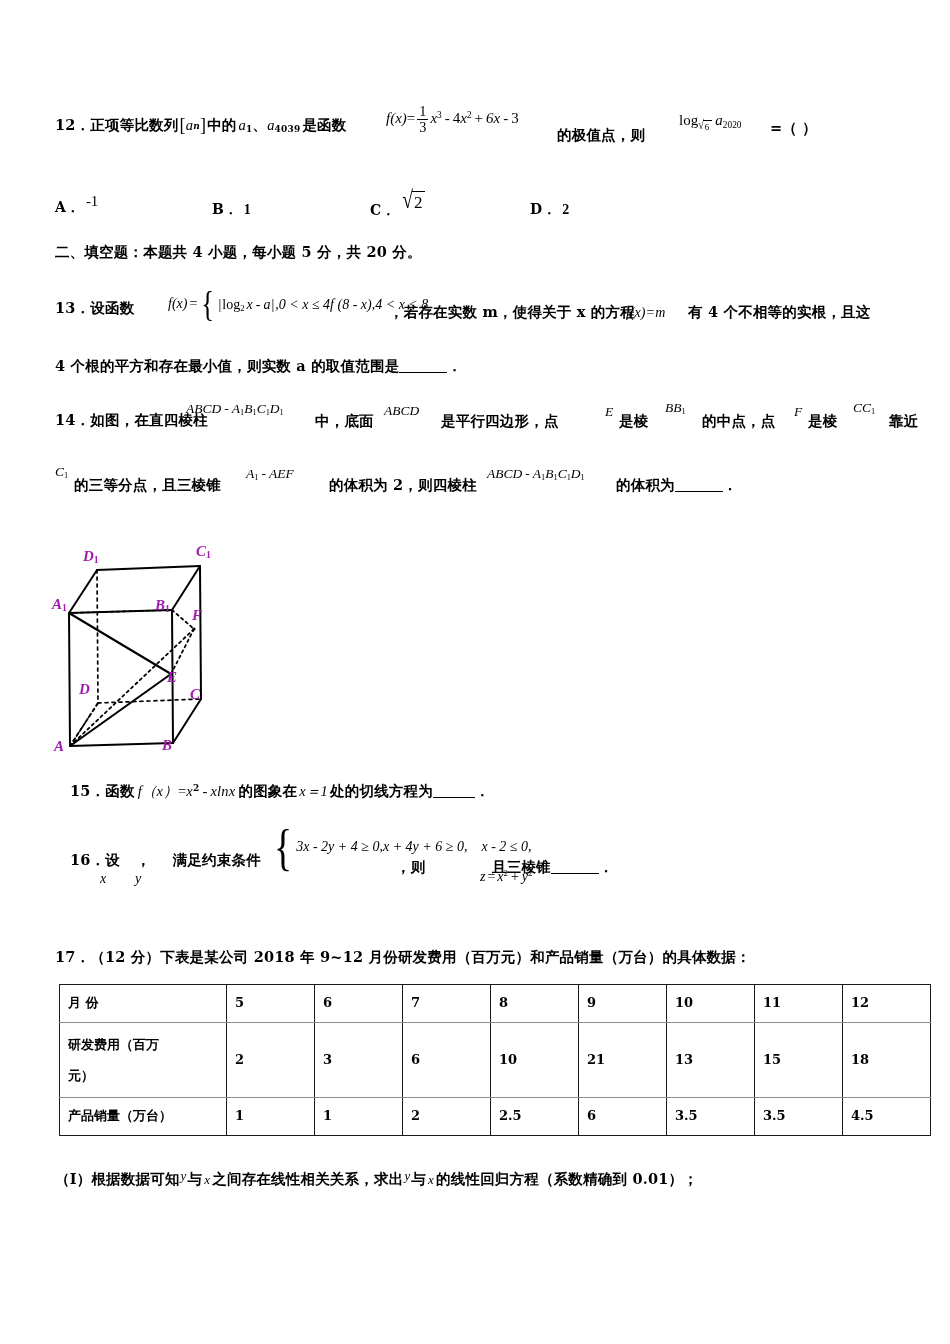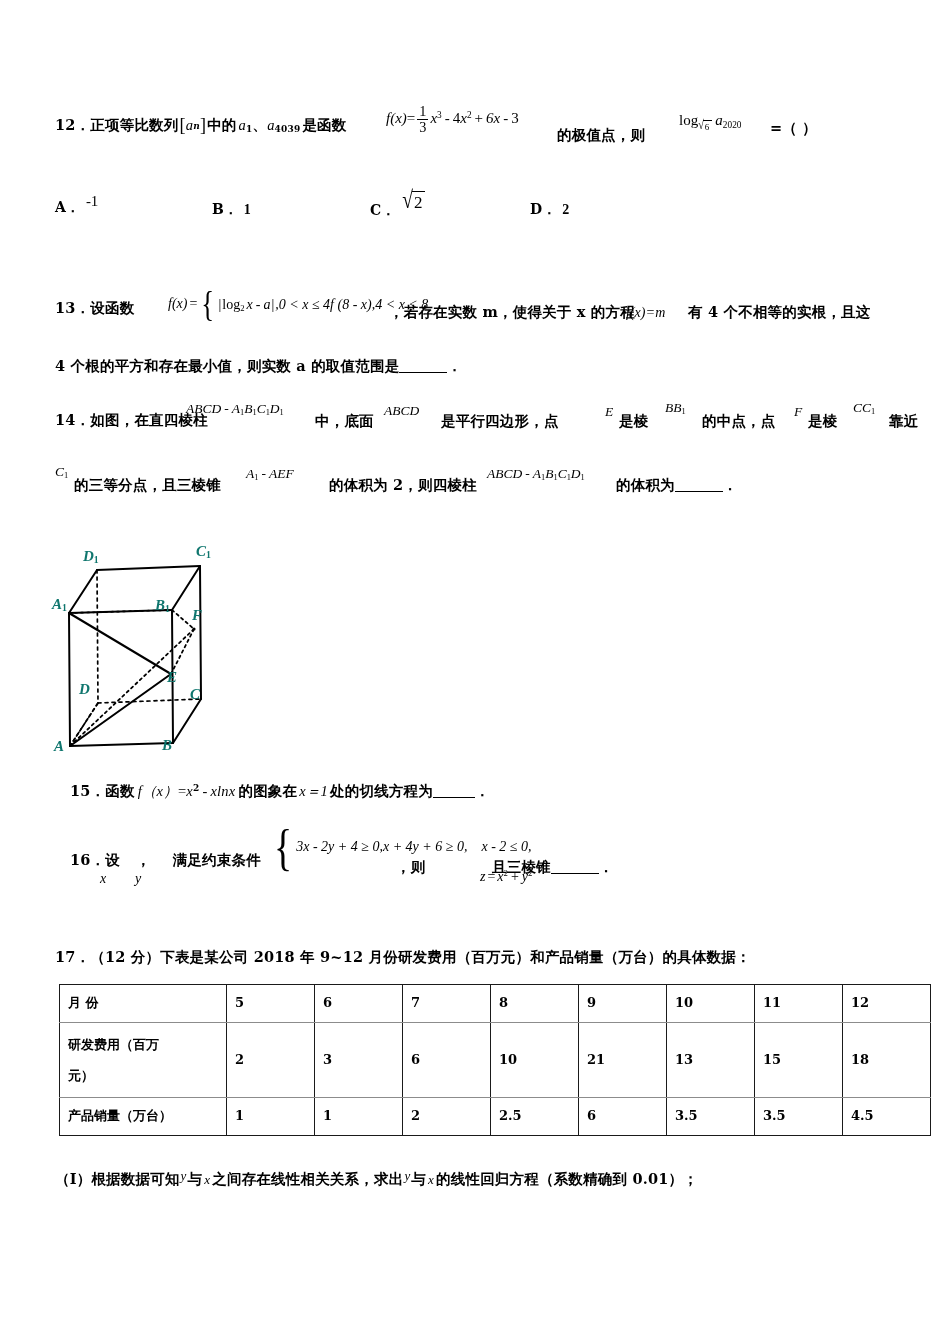--- a/index.html
+++ b/index.html
@@ -149,21 +149,21 @@
   
   .figure {
     position: absolute;
   }
   .fig-label {
     position: absolute;
     font-family: "Liberation Serif", "DejaVu Serif", serif;
     font-style: italic;
     font-weight: 700;
     font-size: 15px;
-    color: #0f766e;
+    color: #a21caf;
   }
   .fig-label .s {
     font-size: 0.65em;
     font-style: normal;
     vertical-align: -0.25em;
   }
 </style>
 </head>
 <body>
 
@@ -205,20 +205,21 @@
   <div class="blk" style="left:370px; top:200px;">
     <span class="choice-label">C．</span><span class="sqrt" style="font-size:17px; margin-left:7px; position:relative; top:-9px;">
         <span class="radical">√</span>
         <span class="radicand mn">2</span>
     </span>
   </div>
   <div class="blk" style="left:530px; top:200px;">
     <span class="choice-label">D．</span><span class="mn" style="font-size:14px; font-weight:700; margin-left:6px;">2</span>
   </div>
 
+  <div class="blk cn" style="left:55px; top:243px; font-size:14.5px;">二、填空题：本题共 4 小题，每小题 5 分，共 20 分。</div>
 
   <div class="blk cn" style="left:55px; top:299px; font-size:14.5px;">
     <span>13．</span><span>设函数</span>
   </div>
 
   <div class="blk" style="left:168px; top:290px; font-size:14px;">
     <span class="mi">f</span><span class="mn" style="font-style:italic;">(x)</span><span class="mn" style="margin:0 2px;">=</span><span class="cases">
         <span class="brace">{</span>
         <span class="rows">
           <span style="white-space:nowrap;">

